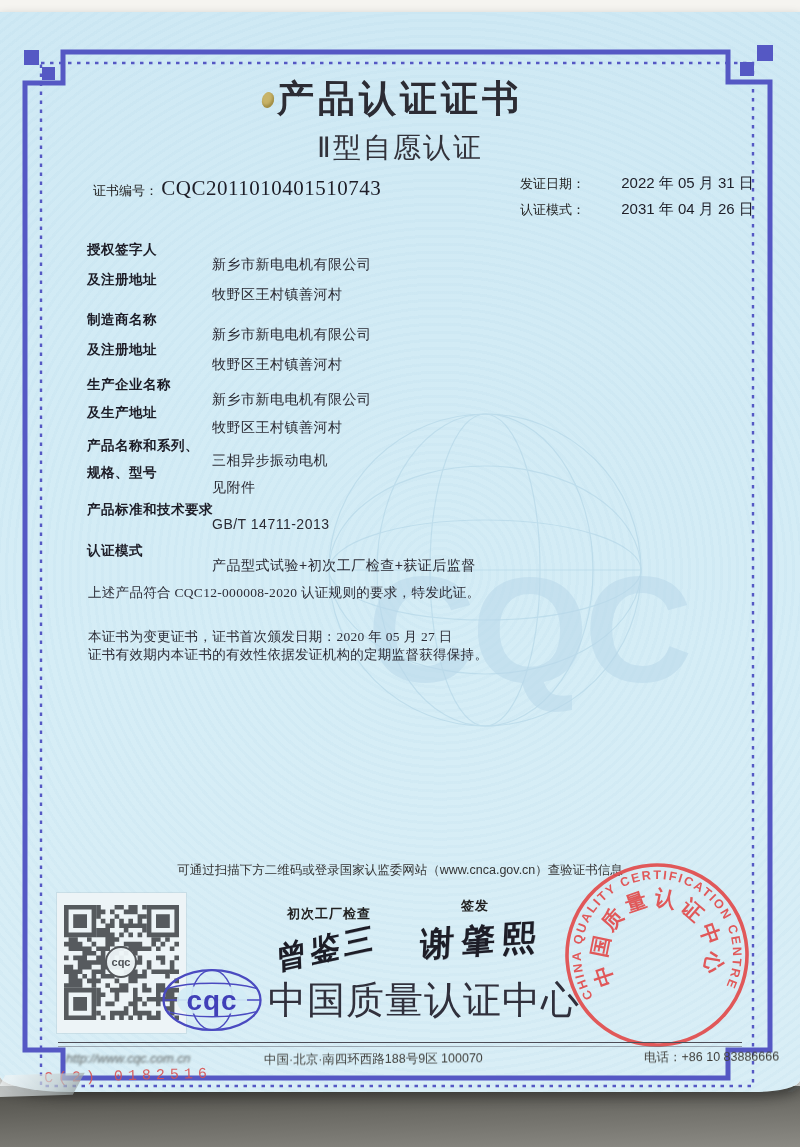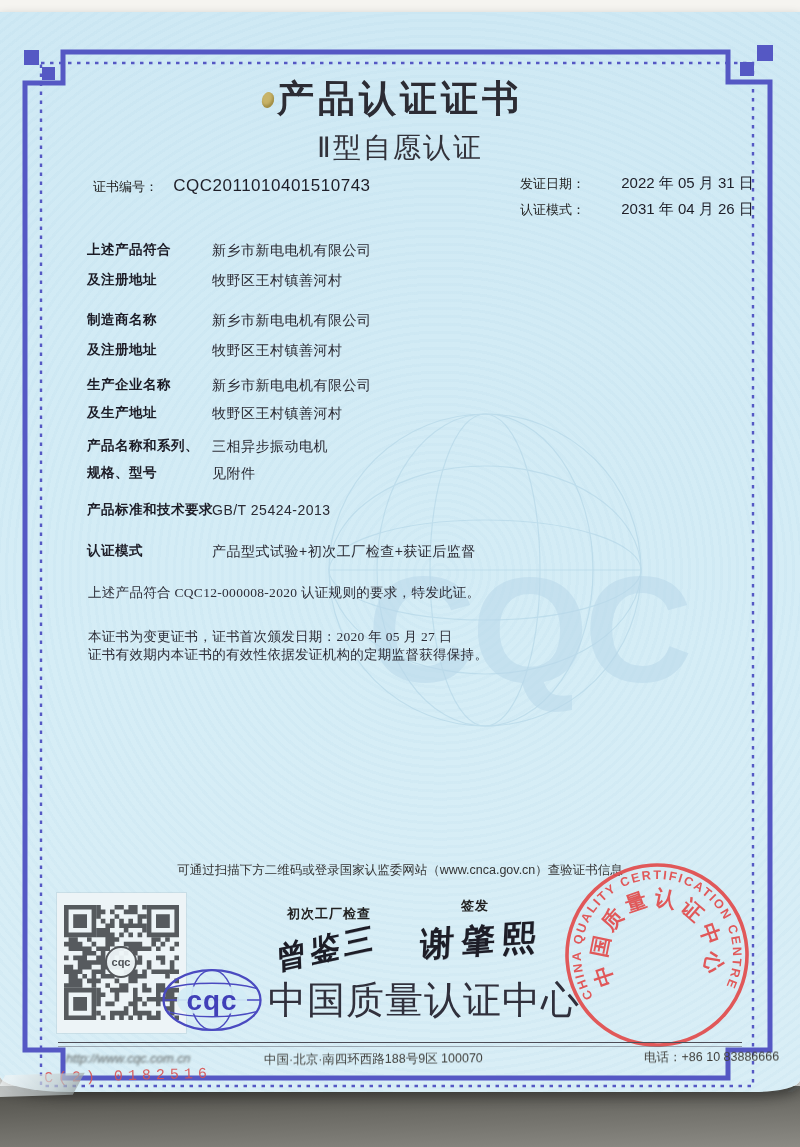--- a/index.html
+++ b/index.html
@@ -18,27 +18,27 @@
   .abs{position:absolute;white-space:nowrap;}
 
   .title{left:0;right:0;top:62px;text-align:center;font-size:37px;font-weight:bold;
       color:#2c2c34;letter-spacing:4px;}
   .subtitle{left:0;right:0;top:117px;text-align:center;font-size:28px;color:#32323a;letter-spacing:2px;}
   .gold-dot{left:262px;top:80px;width:12px;height:16px;background:#c8b469;border-radius:50%;
       transform:rotate(14deg);box-shadow:inset -2px -2px 3px rgba(120,100,30,.5);}
 
   .serif{font-family:"Liberation Serif",serif;}
   .certno-row{left:93px;top:164px;font-size:13px;color:#222;}
-  .certno-val{font-size:17px;font-family:Liberation Sans, sans-serif;color:#1e1e28;letter-spacing:.5px;margin-left:12px;}
+  .certno-val{font-size:21px;font-family:Liberation Serif, serif;color:#1e1e28;letter-spacing:.5px;}
   .date-row{left:520px;font-size:13px;color:#222;}
   .date-val{font-size:15px;font-family:"Liberation Sans",sans-serif;color:#1e1e28;margin-left:33px;}
 
   .frow{position:absolute;left:87px;height:20px;}
   .flabel{font-size:13.5px;font-weight:bold;color:#1c1c26;letter-spacing:.5px;}
-  .fvalue{position:absolute;left:125px;top:2px;font-size:14px;color:#2a2a33;letter-spacing:.5px;white-space:nowrap;}
+  .fvalue{position:absolute;left:125px;top:16px;font-size:14px;color:#2a2a33;letter-spacing:.5px;white-space:nowrap;}
 
   .stmt{left:88px;font-size:13.5px;color:#2e2e38;font-family:"Liberation Serif",serif;letter-spacing:.3px;}
 
   .verify{left:0;right:0;top:850px;text-align:center;font-size:12.5px;color:#333;}
 
   .qr{left:57px;top:881px;width:129px;height:140px;background:#edf4f7;
       box-shadow:0 0 0 1px rgba(180,200,210,.4);}
   .qr-logo{position:absolute;left:48px;top:53px;width:32px;height:32px;border-radius:50%;
       background:rgba(238,245,248,.95);border:2px solid #55585c;box-sizing:border-box;
       font-size:11px;font-weight:bold;color:#4d5156;display:flex;align-items:center;justify-content:center;}
@@ -105,21 +105,21 @@
     <div class="abs date-row serif" style="top:162px;">
       <span>发证日期：</span>
       <span class="date-val">2022 年 05 月 31 日</span>
     </div>
     <div class="abs date-row serif" style="top:188px;">
       <span>认证模式：</span>
       <span class="date-val">2031 年 04 月 26 日</span>
     </div>
 
     <div class="frow" style="top:228px">
-      <span class="flabel">上述产品符合</span>
+      <span class="flabel">授权签字人</span>
       <span class="fvalue">新乡市新电电机有限公司</span></div>
     <div class="frow" style="top:258px">
       <span class="flabel">及注册地址</span>
       <span class="fvalue">牧野区王村镇善河村</span></div>
     <div class="frow" style="top:298px">
       <span class="flabel">制造商名称</span>
       <span class="fvalue">新乡市新电电机有限公司</span></div>
     <div class="frow" style="top:328px">
       <span class="flabel">及注册地址</span>
       <span class="fvalue">牧野区王村镇善河村</span></div>
@@ -130,21 +130,21 @@
       <span class="flabel">及生产地址</span>
       <span class="fvalue">牧野区王村镇善河村</span></div>
     <div class="frow" style="top:424px">
       <span class="flabel">产品名称和系列、</span>
       <span class="fvalue">三相异步振动电机</span></div>
     <div class="frow" style="top:451px">
       <span class="flabel">规格、型号</span>
       <span class="fvalue">见附件</span></div>
     <div class="frow" style="top:488px">
       <span class="flabel">产品标准和技术要求</span>
-      <span class="fvalue">GB/T 25424-2013</span></div>
+      <span class="fvalue">GB/T 14711-2013</span></div>
     <div class="frow" style="top:529px">
       <span class="flabel">认证模式</span>
       <span class="fvalue">产品型式试验+初次工厂检查+获证后监督</span></div>
 
     <div class="abs stmt" style="top:572px">上述产品符合 CQC12-000008-2020 认证规则的要求，特发此证。</div>
     <div class="abs stmt" style="top:616px">本证书为变更证书，证书首次颁发日期：2020 年 05 月 27 日</div>
     <div class="abs verify">可通过扫描下方二维码或登录国家认监委网站（www.cnca.gov.cn）查验证书信息</div>
 
     <div class="abs stmt" style="top:634px">证书有效期内本证书的有效性依据发证机构的定期监督获得保持。</div>
 

